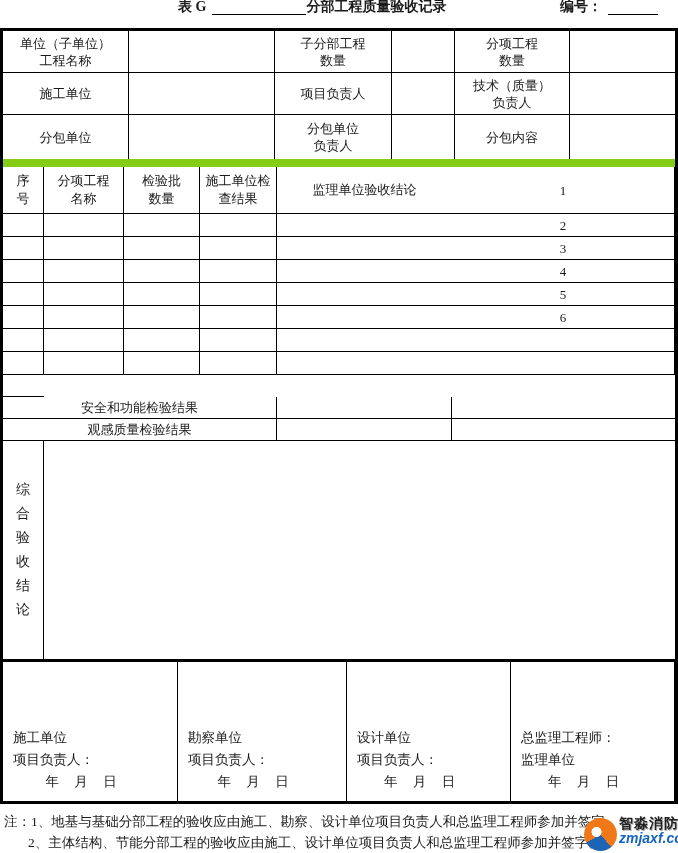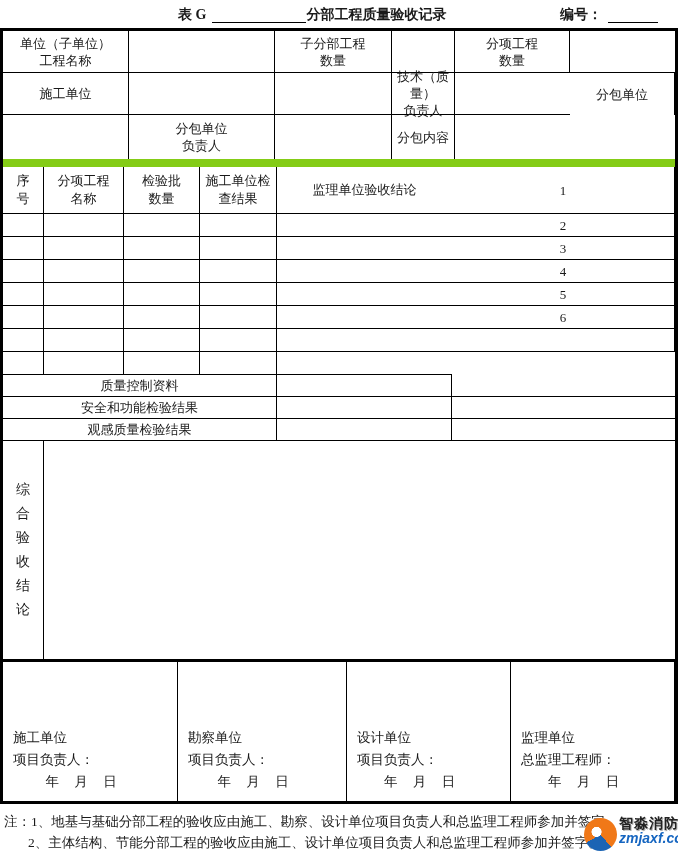--- a/index.html
+++ b/index.html
@@ -5,21 +5,21 @@
   * { margin:0; padding:0; box-sizing:border-box; }
   body { background:#fff; }
   .page {
     position:relative; width:678px; height:853px; background:#ffffff;
     font-family:"Liberation Serif","DejaVu Serif",serif; color:#1a1a1a;
     overflow:hidden;
   }
   
   .titlebar {
     height:28px; display:flex; align-items:flex-end;
-    padding:0 20px 4px 178px; font-weight:bold; font-size:14px;
+    padding:0 20px 12px 178px; font-weight:bold; font-size:14px;
   }
   .blank-line { border-bottom:1px solid #000; height:15px; }
   .blank-a { width:94px; margin:0 0 1px 6px; }
   .blank-b { width:50px; margin:0 0 1px 6px; }
   .num-label { margin-left:auto; }
   
   .frame { border:3px solid #000; width:678px; }
   
   .c {
     border-right:1px solid #000; border-bottom:1px solid #000;
@@ -106,20 +106,21 @@
       <div class="c"></div>
       <div class="c">子分部工程
 数量</div>
       <div class="c"></div>
       <div class="c">分项工程
 数量</div>
       <div class="c nr"></div>
 
       <div class="c">施工单位</div>
       <div class="c"></div>
+      <div class="c">项目负责人</div>
       <div class="c"></div>
       <div class="c">技术（质量）
 负责人</div>
       <div class="c nr"></div>
 
       <div class="c nb">分包单位</div>
       <div class="c nb"></div>
       <div class="c nb">分包单位
 负责人</div>
       <div class="c nb"></div>
@@ -180,21 +181,20 @@
       <div class="c"></div>
       <div class="c nr"></div>
 
       <div class="c"></div>
       <div class="c"></div>
       <div class="c"></div>
       <div class="c"></div>
       <div class="c"></div>
       <div class="c nr"></div>
 
-      <div class="c span4">质量控制资料</div>
       <div class="c"></div>
       <div class="c nr"></div>
 
       <div class="c span4">安全和功能检验结果</div>
       <div class="c"></div>
       <div class="c nr"></div>
 
       <div class="c span4">观感质量检验结果</div>
       <div class="c"></div>
       <div class="c nr"></div>
@@ -220,22 +220,22 @@
         <div>勘察单位</div>
         <div>项目负责人：</div>
         <div class="date">年 月 日</div>
       </div>
       <div class="sig">
         <div>设计单位</div>
         <div>项目负责人：</div>
         <div class="date">年 月 日</div>
       </div>
       <div class="sig nr">
+        <div>总监理工程师：</div>
         <div>监理单位</div>
-        <div>总监理工程师：</div>
         <div class="date">年 月 日</div>
       </div>
     </div>
 
   </div>
 
   <div class="notes">
     <div>注：1、地基与基础分部工程的验收应由施工、勘察、设计单位项目负责人和总监理工程师参加并签字。</div>
     <div class="note-2">2、主体结构、节能分部工程的验收应由施工、设计单位项目负责人和总监理工程师参加并签字。</div>
   </div>

